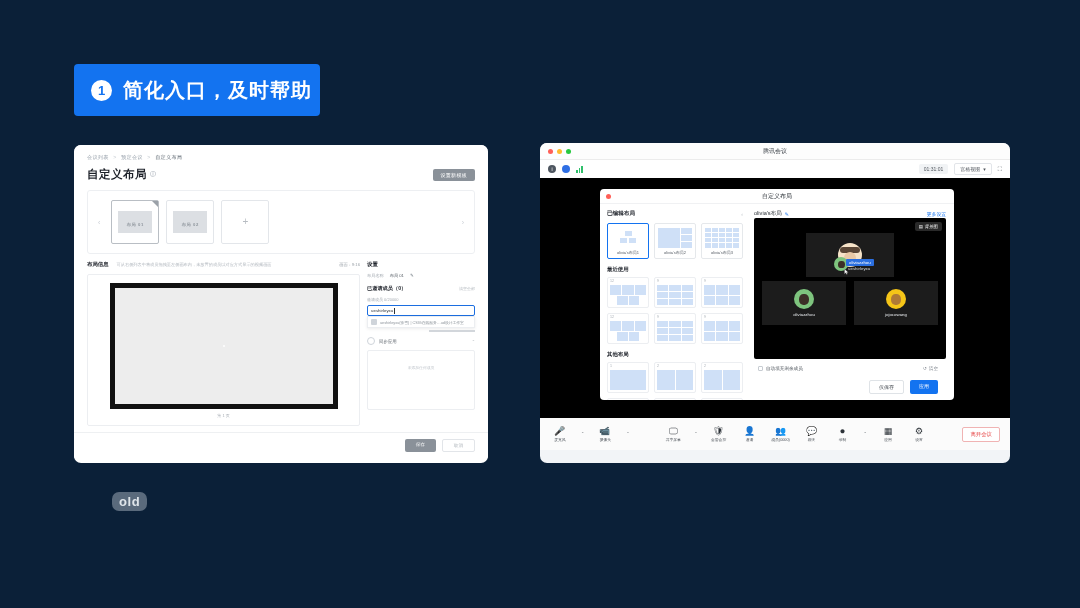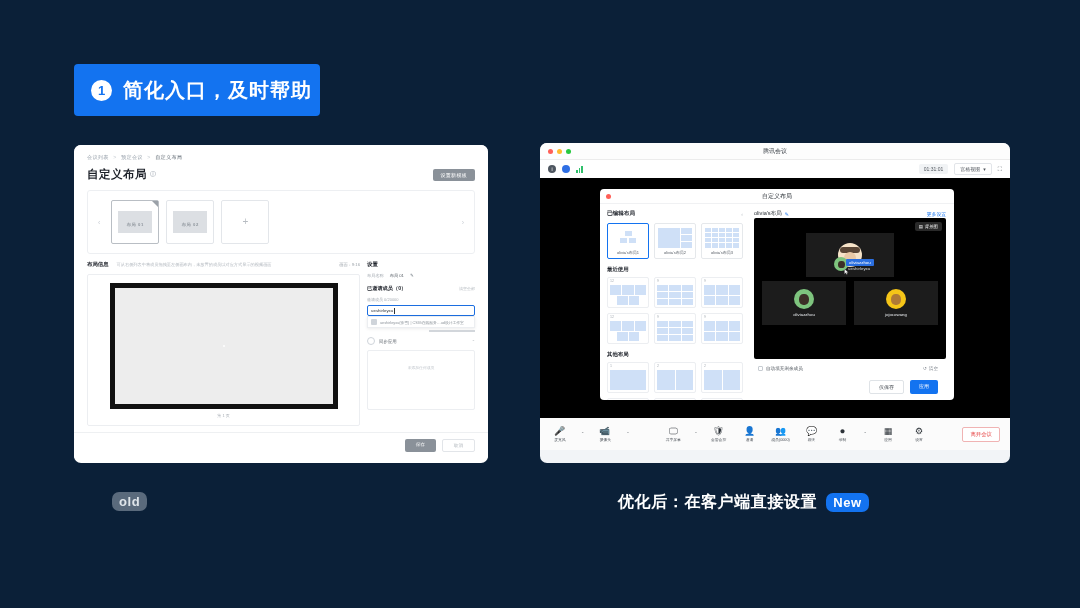--- a/index.html
+++ b/index.html
@@ -780,17 +780,13 @@
 
     <div class="tspacer"></div>
     <div class="leave">离开会议</div>
   </div>
 </div>
 
 <div class="cap-row">
   <div class="cap cap-l">
     <span class="tag old">old</span>
   </div>
-  <div class="cap cap-r">
-    <span>优化后：在客户端直接设置</span>
-    <span class="tag new">New</span>
-  </div>
 </div>
 
 </body></html>

